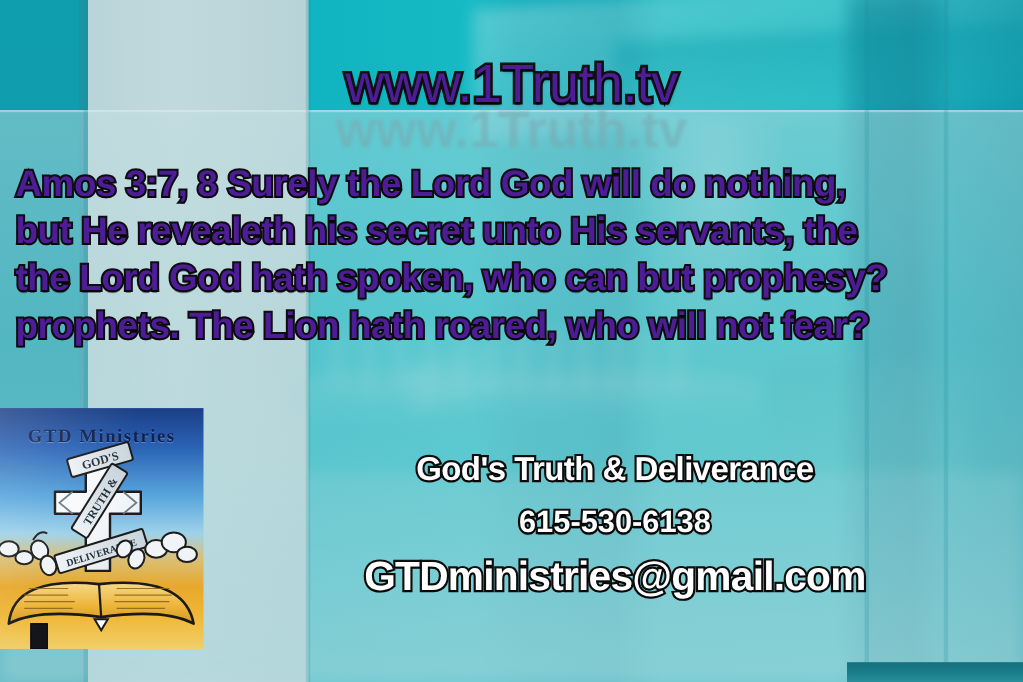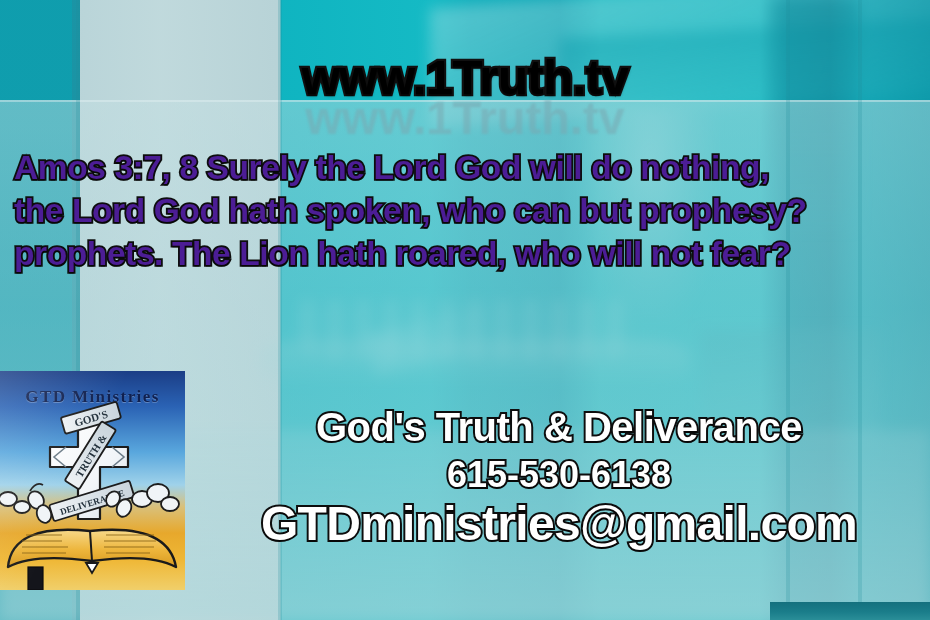--- a/index.html
+++ b/index.html
@@ -108,22 +108,22 @@
 
   .bottom-bar {
     position: absolute;
     left: 770px; top: 602px; width: 160px; height: 18px;
     background: linear-gradient(180deg, #14707e 0%, #1a7d8a 55%, #2a8e98 100%);
   }
 
   
   .otext {
     position: absolute;
-    color: #000000;
-    font-weight: 700;
+    color: #4c1d95;
+    font-weight: 400;
     white-space: nowrap;
     letter-spacing: -0.5px;
     -webkit-text-stroke: 4px #111;
     paint-order: stroke fill;
     text-shadow:
       0 2px 0 rgba(0,0,0,.45),
       1px 2px 3px rgba(0,0,0,.35);
   }
 
   #site-title {
@@ -169,23 +169,23 @@
     text-align: center;
   }
   .contact-line {
     color: #ffffff;
     font-weight: 700;
     white-space: nowrap;
     -webkit-text-stroke: 4px #0d0d0d;
     paint-order: stroke fill;
     text-shadow: 0 2px 0 rgba(0,0,0,.42);
   }
-  #contact-name  { font-size: 40px; line-height: 48px; letter-spacing: -0.5px; }
-  #contact-phone { font-size: 36px; line-height: 48px; letter-spacing: 0px; }
-  #contact-email { font-size: 48px; line-height: 50px; letter-spacing: -0.7px; }
+  #contact-name  { font-size: 30px; line-height: 48px; letter-spacing: -0.5px; }
+  #contact-phone { font-size: 28px; line-height: 48px; letter-spacing: 0px; }
+  #contact-email { font-size: 37px; line-height: 50px; letter-spacing: -0.7px; }
 
   
   #logo-card {
     position: absolute;
     left: 0; top: 371px; width: 185px; height: 219px;
     overflow: hidden;
     background: linear-gradient(180deg,
       #1b3e86 0%, #2a62b4 16%, #59a7dd 37%,
       #9fd2ea 52%, #d9c07a 62%, #e7a82c 74%,
       #efb735 86%, #f0cf6a 100%);
@@ -235,20 +235,21 @@
   <div class="vstripe" style="left:76px;"></div>
   <div class="vstripe" style="left:278px;"></div>
   <div class="vstripe" style="left:786px;"></div>
   <div class="vstripe" style="left:858px;"></div>
 
   <div id="site-title-ghost">www.1Truth.tv</div>
   <div class="otext" id="site-title">www.1Truth.tv</div>
 
   <div class="verse-block">
     <div class="verse-line">Amos 3:7, 8 Surely the Lord God will do nothing,</div>
+    <div class="verse-line">but He revealeth his secret unto His servants, the</div>
     <div class="verse-line">the Lord God hath spoken, who can but prophesy?</div>
     <div class="verse-line">prophets. The Lion hath roared, who will not fear?</div>
   </div>
 
   <div class="contact-block">
     <div class="contact-line" id="contact-name">God's Truth &amp; Deliverance</div>
     <div class="contact-line" id="contact-phone">615-530-6138</div>
     <div class="contact-line" id="contact-email">GTDministries@gmail.com</div>
   </div>
 

